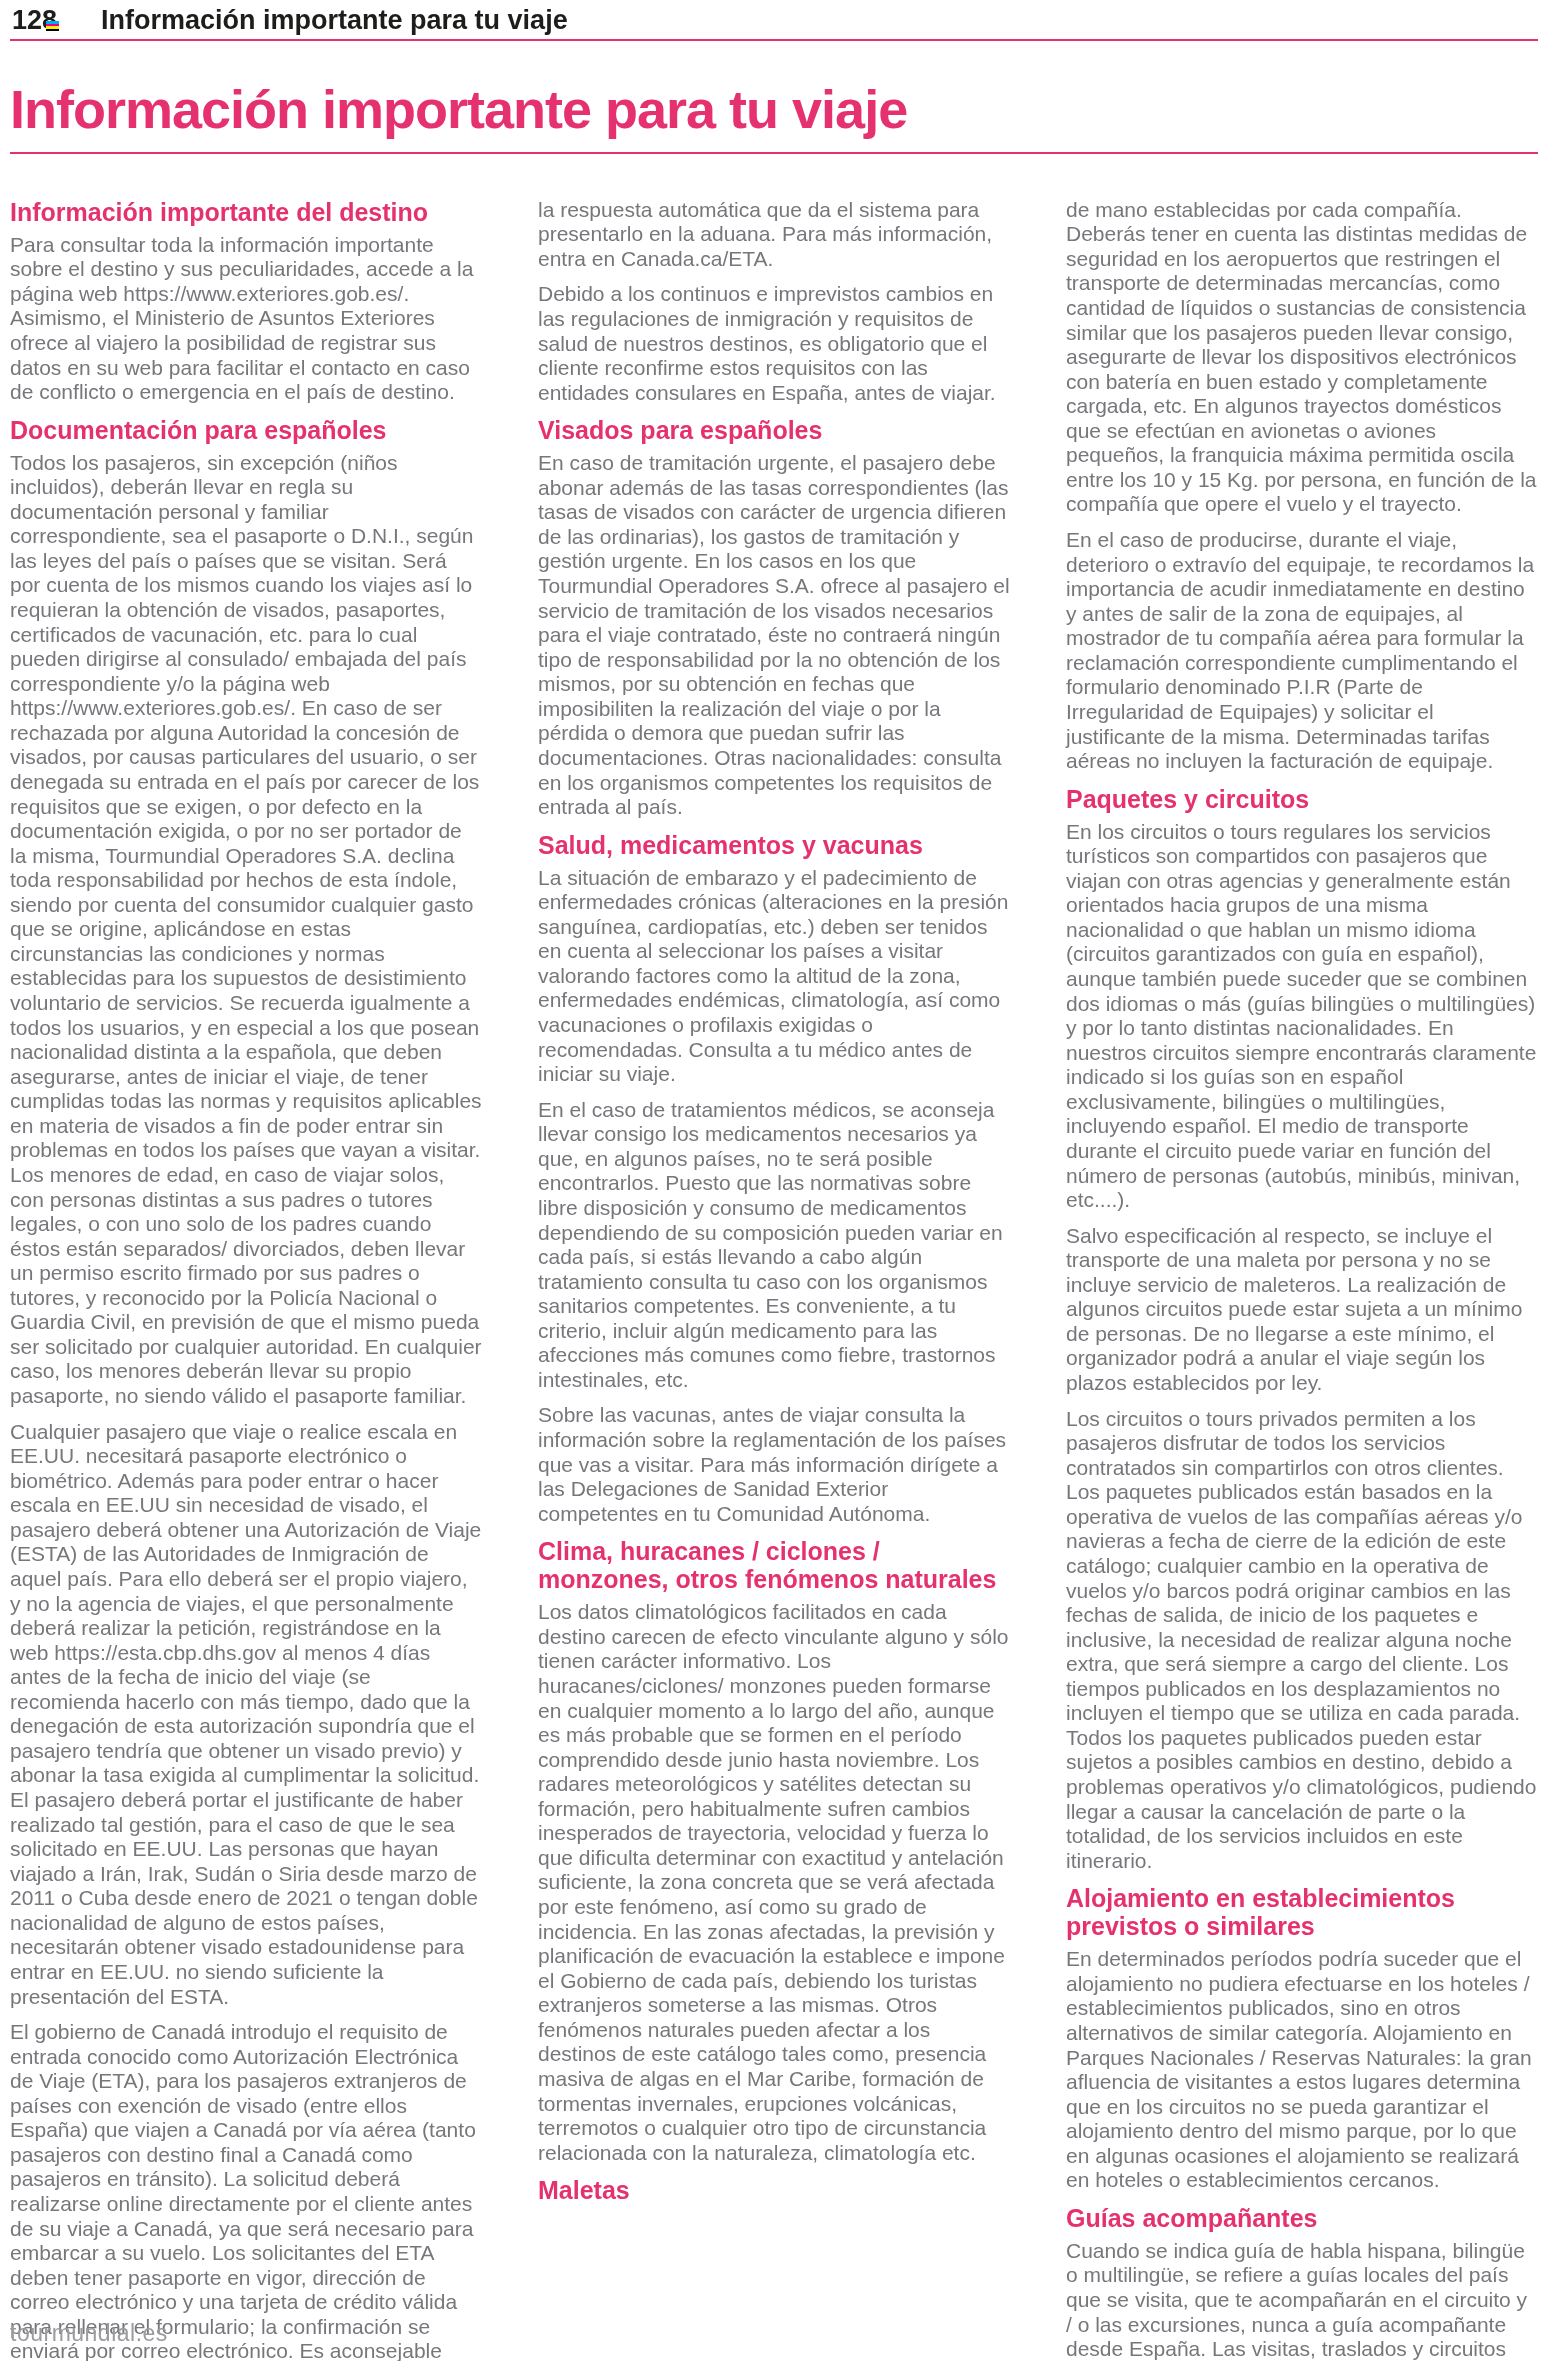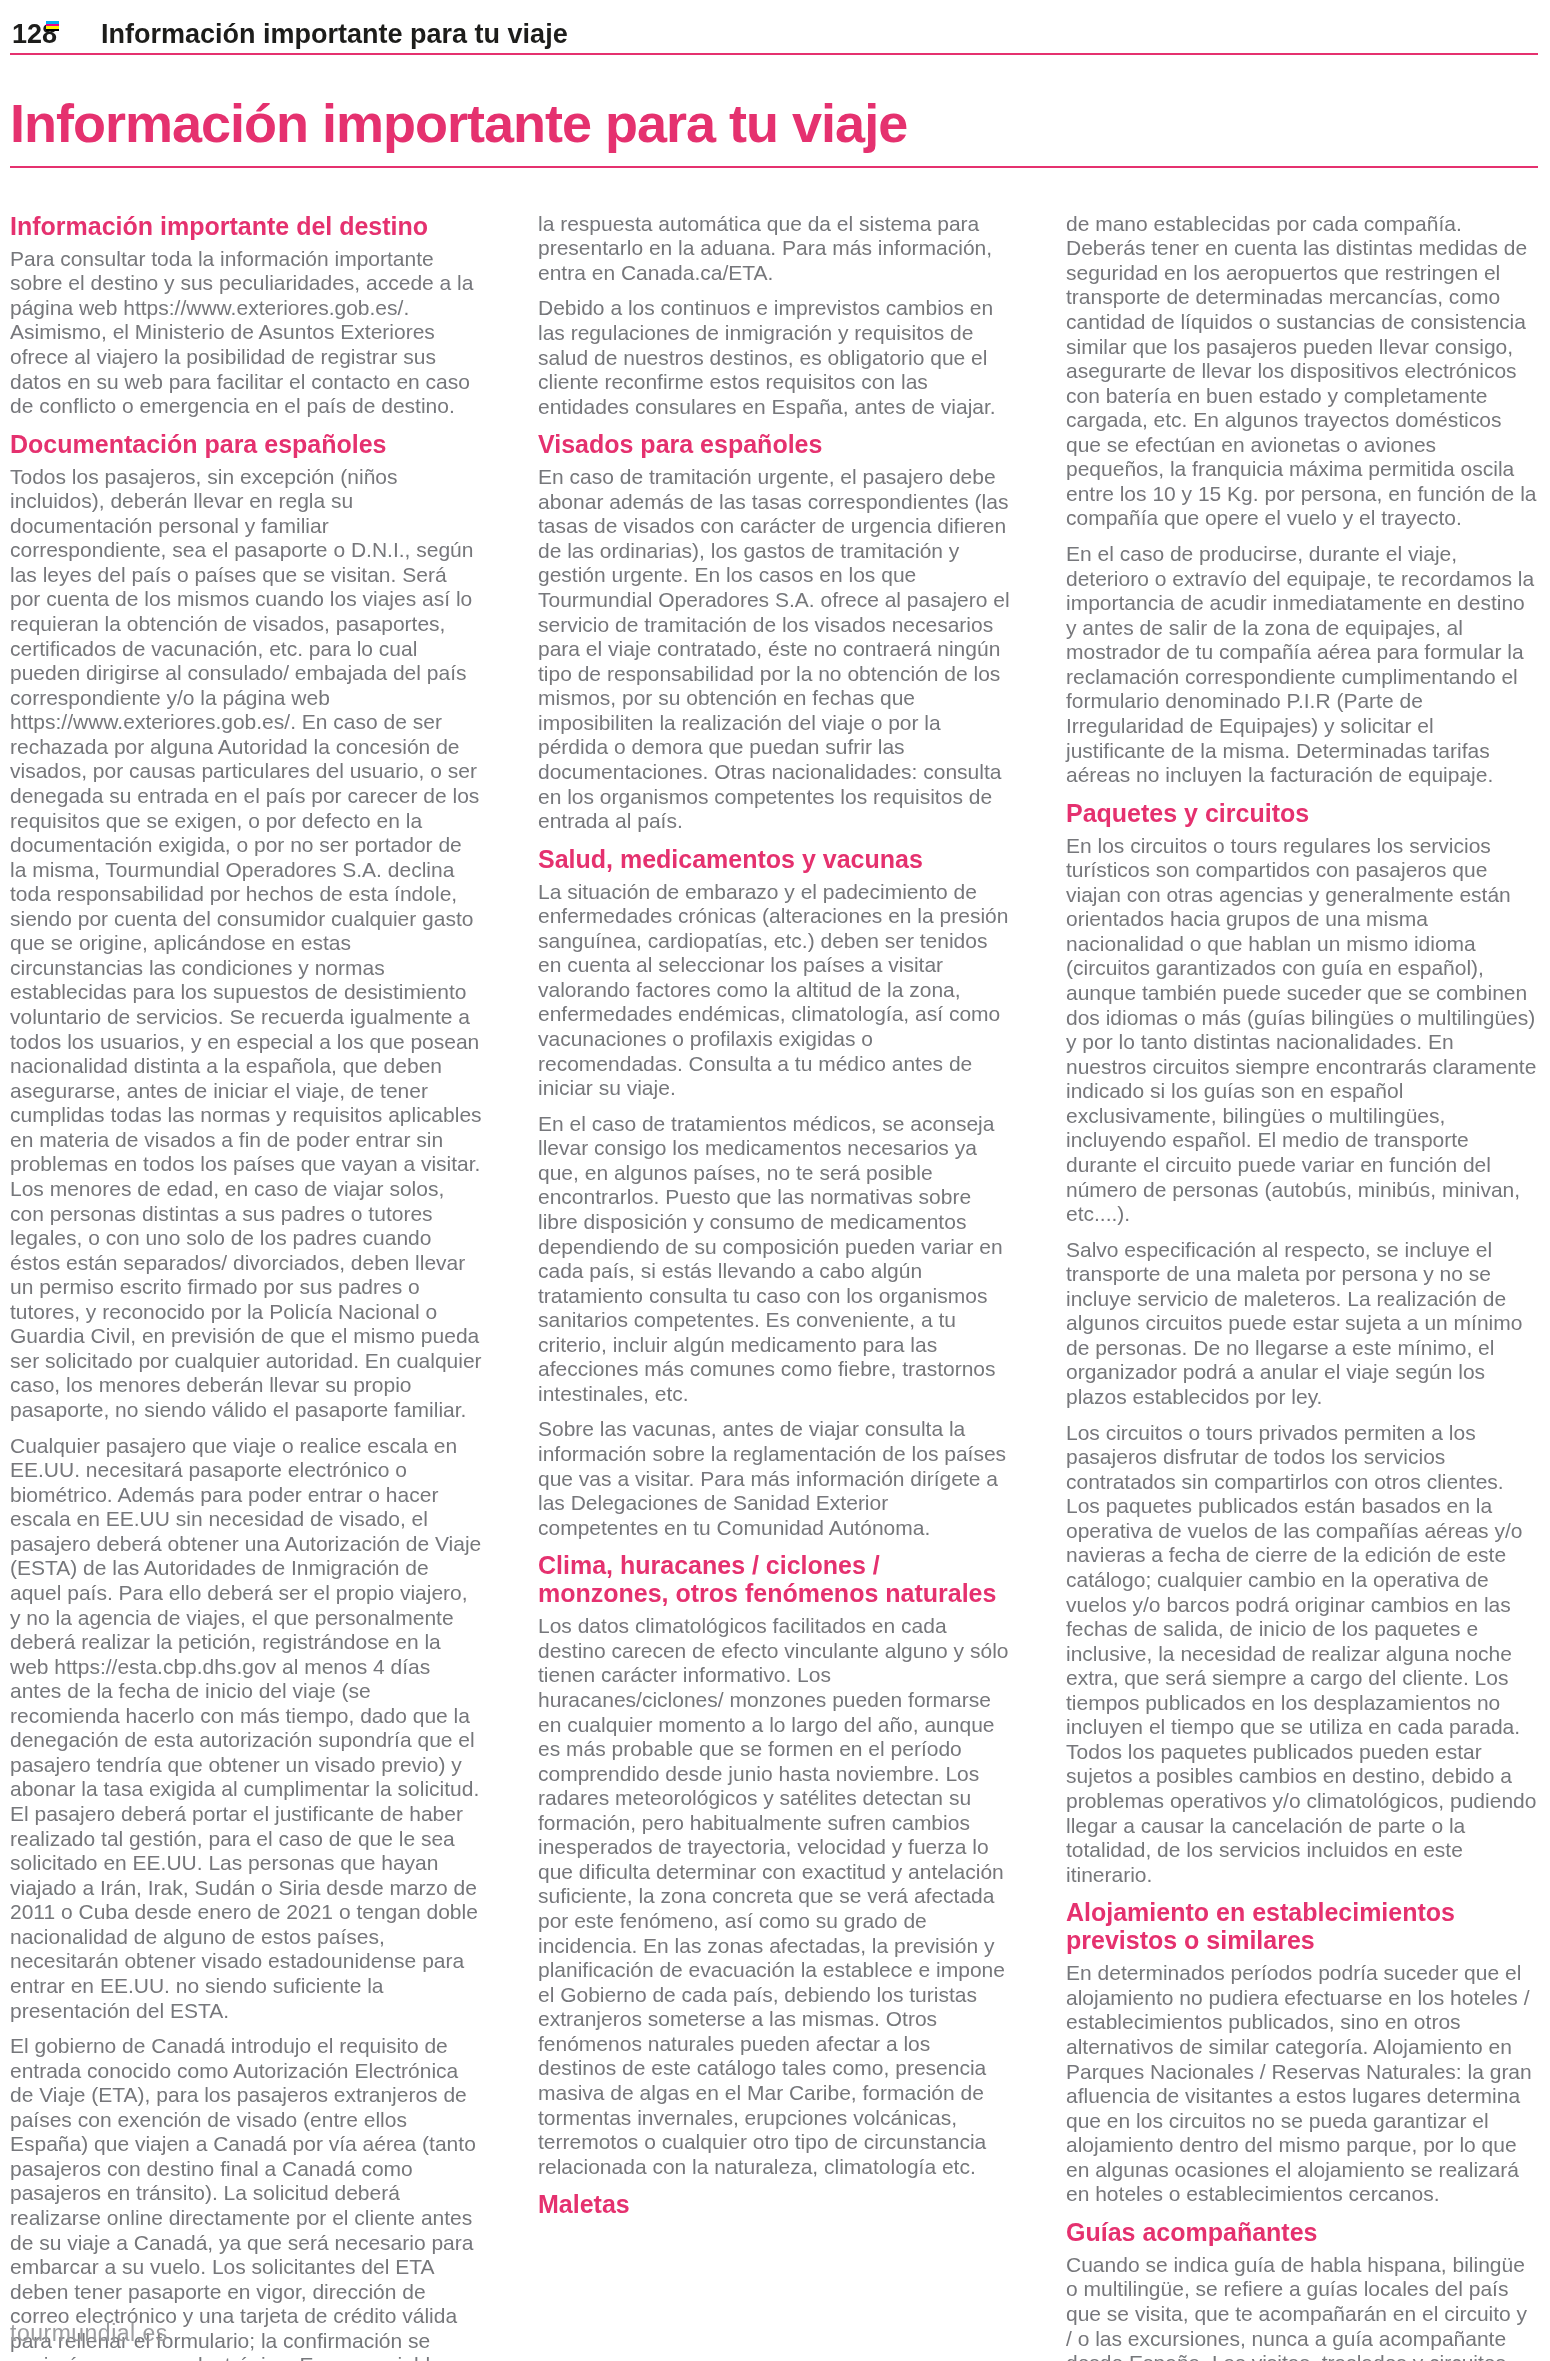--- a/index.html
+++ b/index.html
@@ -3,21 +3,21 @@
 <meta charset="utf-8">
 <style>
   html,body{margin:0;padding:0;background:#ffffff;}
   body{
     width:1550px;height:2361px;position:relative;overflow:hidden;
     font-family:"Liberation Sans",sans-serif;color:#76777b;
   }
   .page{padding:0 12px 0 10px;position:relative;}
 
   
-  .runhead{display:flex;align-items:baseline;padding:19px 0 0 2px;}
+  .runhead{display:flex;align-items:baseline;padding:5px 0 0 2px;}
   .runhead .pagenum{font-size:27px;font-weight:bold;color:#1d1d1b;letter-spacing:0;}
   .runhead .htitle{font-size:27px;font-weight:bold;color:#1d1d1b;margin-left:44px;}
   .regmark{position:absolute;left:46px;top:21px;width:13px;height:10px;display:flex;flex-direction:column;}
   .regmark i{flex:1;display:block;}
   .regmark .c{background:#00aeef;}
   .regmark .m{background:#ec008c;}
   .regmark .y{background:#fff200;}
   .regmark .k{background:#000000;}
 
   .rule{height:2px;background:#e5316f;margin-top:3px;}

